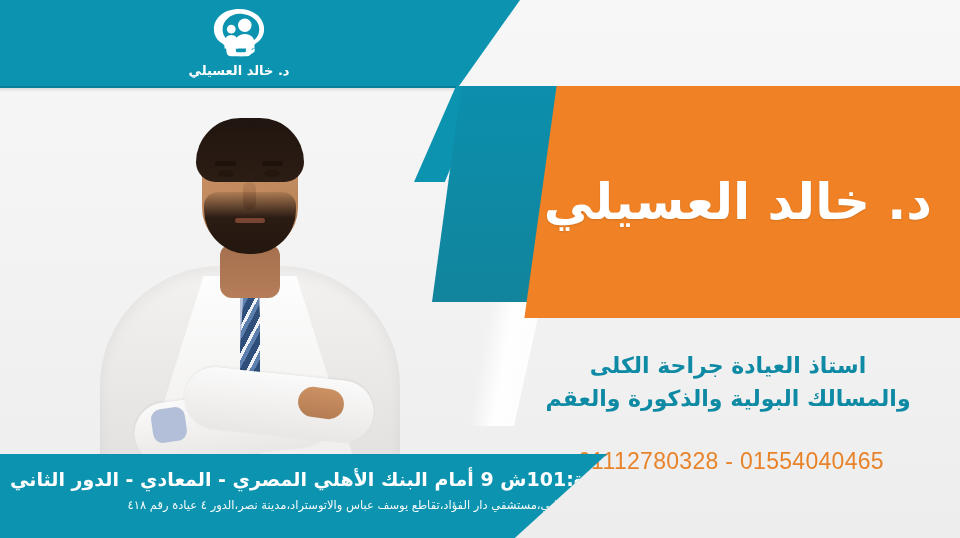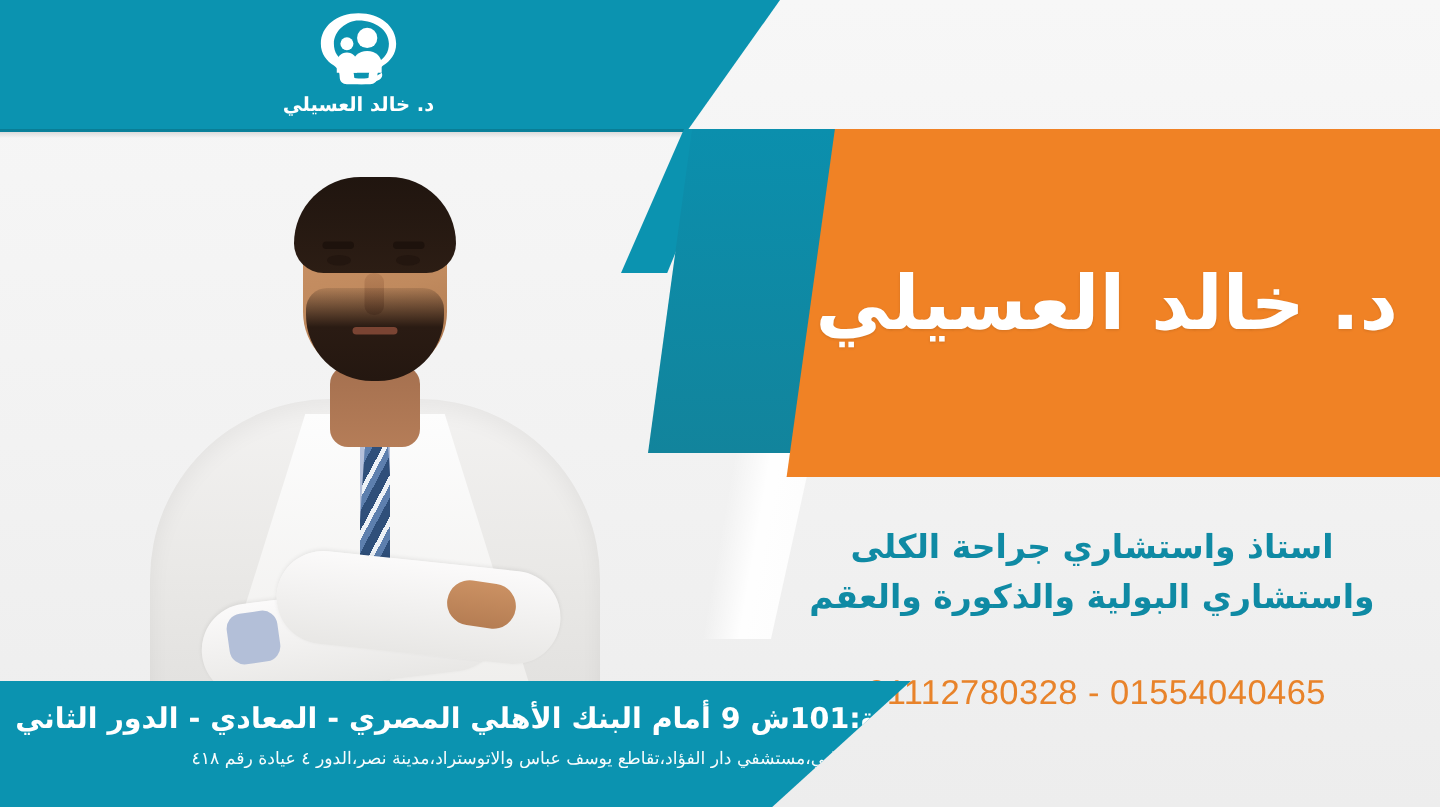--- a/index.html
+++ b/index.html
@@ -294,22 +294,22 @@
     <div class="ph-nose"></div>
     <div class="ph-beard"></div>
     <div class="ph-mouth"></div>
     <div class="ph-arm-l"></div>
     <div class="ph-arm-r"></div>
     <div class="ph-cuff"></div>
     <div class="ph-hand"></div>
   </div>
 
   <div class="specialty">
-    <div>استاذ واستشاري جراحة الكلى</div>
-    <div>واستشاري البولية والذكورة والعقم</div>
+    <div>استاذ العيادة جراحة الكلى</div>
+    <div>والمسالك البولية والذكورة والعقم</div>
   </div>
 
   <div class="phones">01112780328 - 01554040465</div>
 
   <div class="bottom-block">
     <div class="clinic-address">العيادة:101ش 9 أمام البنك الأهلي المصري  - المعادي - الدور الثاني</div>
     <div class="clinic-address-2">عيادات البرج الطبي،مستشفي دار  الفؤاد،تقاطع يوسف عباس والاتوستراد،مدينة نصر،الدور ٤  عيادة رقم ٤١٨</div>
   </div>
 
 </div>

